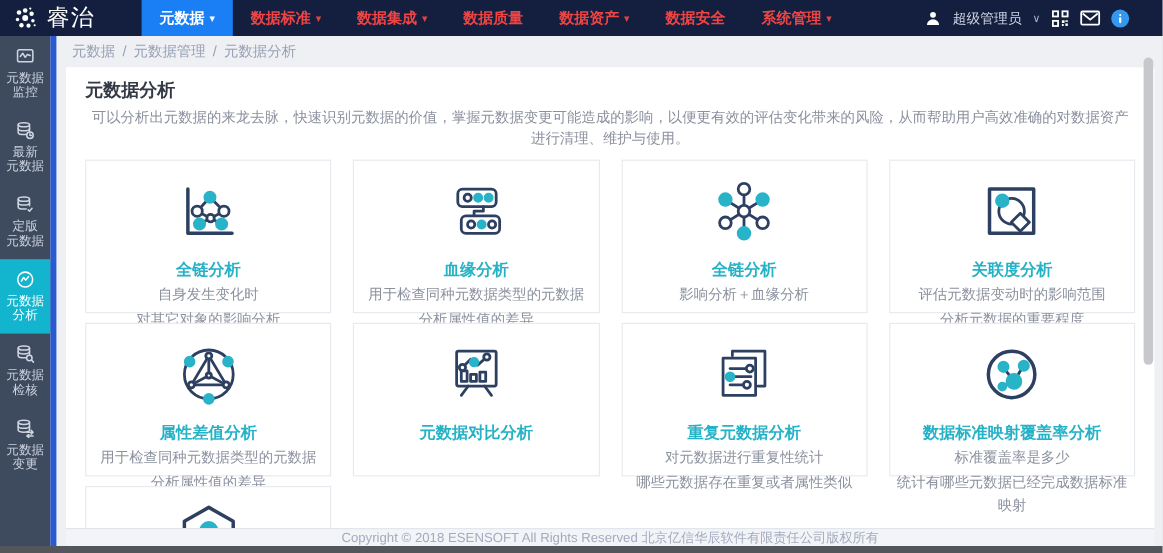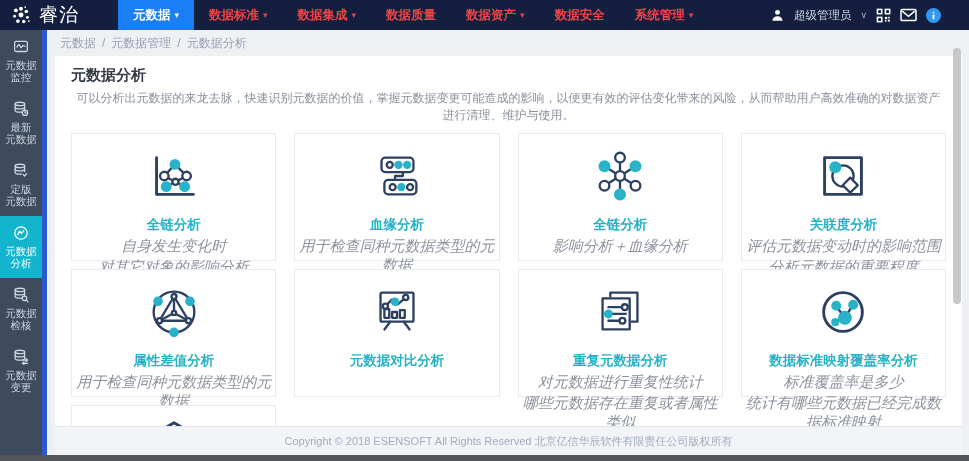--- a/index.html
+++ b/index.html
@@ -38,23 +38,23 @@
   .panel { flex:1; min-height:0; background:#ffffff; margin-left:8px; overflow:hidden;
            padding:10px 16px 0; }
   .page-title { font-size:15px; font-weight:bold; color:#333a45; }
   .page-desc { font-size:12px; color:#8a909d; margin:5px 0 9px;text-align:center; }
 
   .cards { display:grid; grid-template-columns:repeat(4,1fr); gap:8px 18px; }
   .card { background:#ffffff; border:1px solid #e8eaef; height:128px; text-align:center;
           padding-top:8px; cursor:pointer; }
   .card-icon { height:68px; display:flex; align-items:center; justify-content:center; }
   .card-title { font-size:13.5px; font-weight:bold; color:#26b2c6; margin-top:6px; }
-  .card-line { font-size:15px; color:#8b919e; line-height:19px; margin-top:2px;font-style:italic; }
-
-  .footer { height:29px; flex-shrink:0; margin-left:8px; background:#f3f4f8;
+  .card-line { font-size:12px; color:#8b919e; line-height:19px; margin-top:2px; }
+
+  .footer { height:15px; flex-shrink:0; margin-left:8px; background:#f3f4f8;
             border-top:1px solid #e2e5ec; display:flex; align-items:center; justify-content:center;
             font-size:11px; color:#a3abbe; }
   .bottom-strip { height:6px; background:#53565b; flex-shrink:0; }
 
   .scrollbar-thumb { position:absolute; right:8px; top:48px; width:8px; height:256px;
                      background:#c6c8cb; border-radius:4px; }
 
   
   .cic { stroke:#2e4061; fill:none; stroke-width:2.4; stroke-linecap:round; stroke-linejoin:round; }
   .cic .thick { stroke-width:3; }

